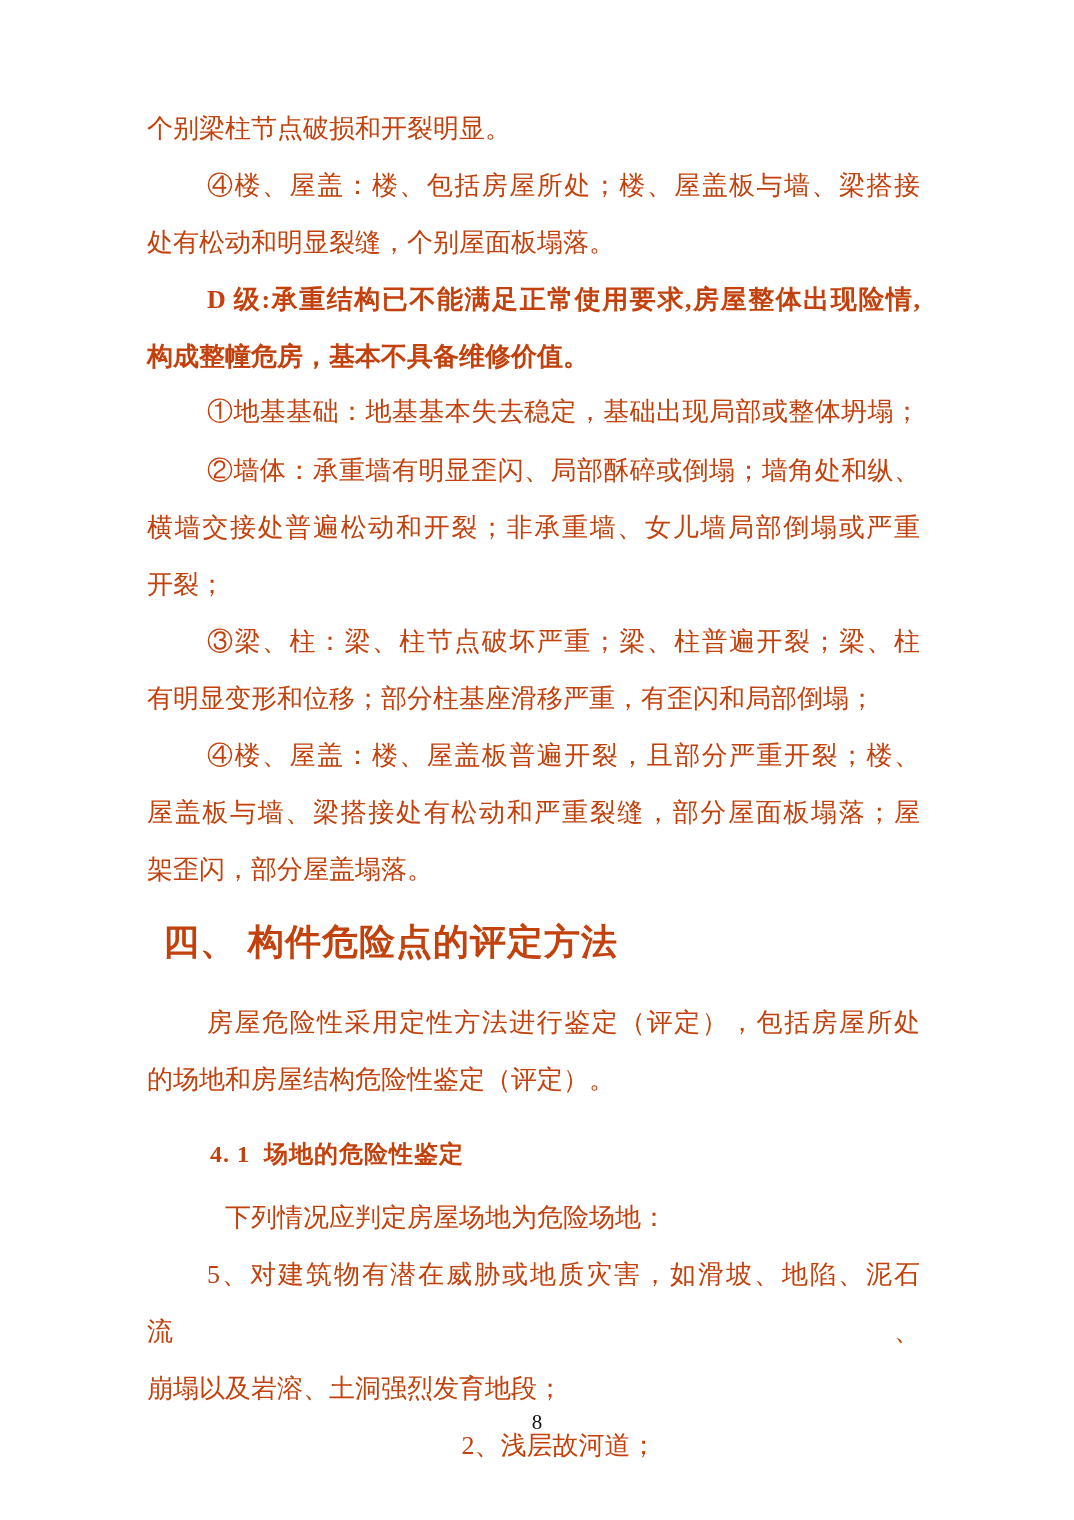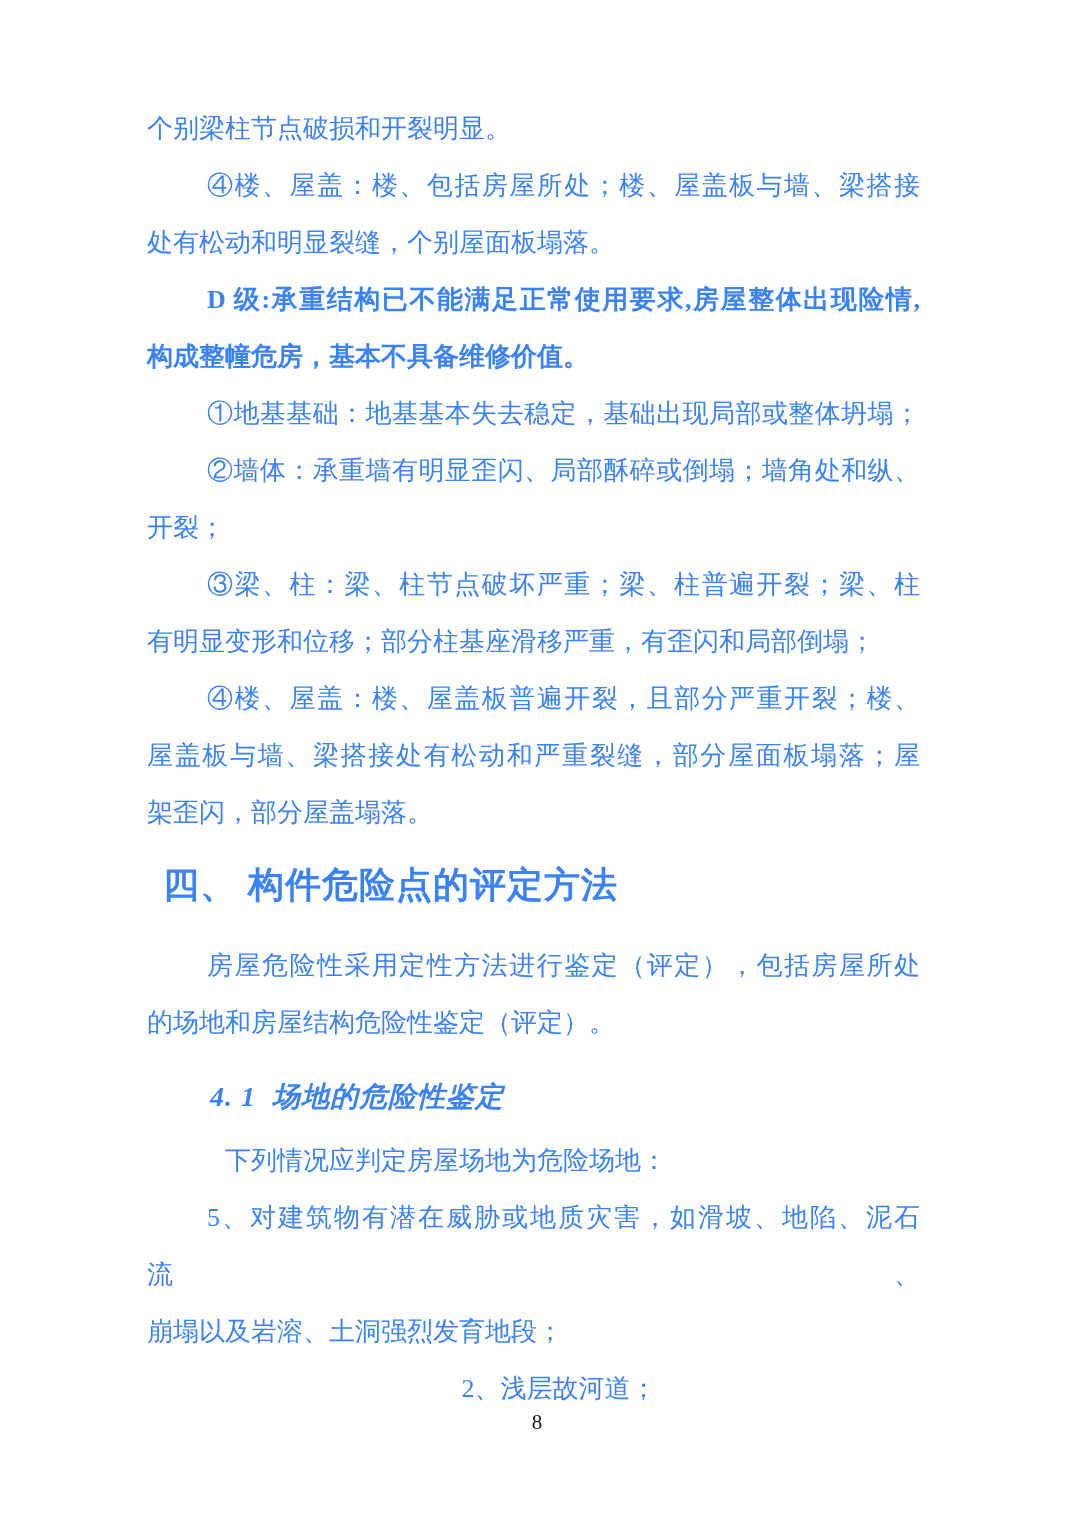--- a/index.html
+++ b/index.html
@@ -15,45 +15,44 @@
   .content {
     position: absolute;
     left: 147px;
     top: 100px;
     width: 773px;
   }
   .line {
     font-size: 26px;
     line-height: 57px;
     white-space: pre-wrap;
-    color: #3b82f6;
+    color: #c2410c;
   }
   .justify {
     text-align: justify;
     text-align-last: justify;
     text-justify: inter-ideograph;
   }
   .bold { font-weight: bold; }
   .h1 {
     font-family: "Liberation Sans", sans-serif;
     font-weight: bold;
     font-size: 36px;
     line-height: 76px;
     margin-top: 6px;
     margin-left: 16px;
     letter-spacing: 1px;
   }
   .after-h1 { margin-top: 14px; }
   .h2 {
     font-weight: bold;
-    font-size: 28px;
+    font-size: 24px;
     line-height: 70px;
     margin-top: 11px;
     letter-spacing: 1px;
-    font-style: italic;
   }
   .pagenum {
     position: absolute;
     top: 1406px;
     left: 0;
     width: 100%;
     text-align: center;
     font-size: 21px;
     line-height: 32px;
     color: #141414;
@@ -62,22 +61,23 @@
 </head>
 <body>
 
 <div class="page">
   <div class="content" id="doc-body">
       <div class="line">个别梁柱节点破损和开裂明显。</div>
       <div class="line  justify" style="text-indent: 60px;">④楼、屋盖：楼、包括房屋所处；楼、屋盖板与墙、梁搭接</div>
       <div class="line">处有松动和明显裂缝，个别屋面板塌落。</div>
       <div class="line  justify bold" style="text-indent: 60px;">D 级:承重结构已不能满足正常使用要求,房屋整体出现险情,</div>
       <div class="line  bold">构成整幢危房，基本不具备维修价值。</div>
-      <div class="line  justify" style="text-indent: 60px;">①地基基础：地基基本失去稳定，基础出现局部或整体坍塌；</div>
+      <div class="line  justify" style="text-indent: 60px; font-family: Liberation Mono, monospace;">①地基基础：地基基本失去稳定，基础出现局部或整体坍塌；</div>
       <div class="line  justify" style="text-indent: 60px;">②墙体：承重墙有明显歪闪、局部酥碎或倒塌；墙角处和纵、</div>
+      <div class="line  justify">横墙交接处普遍松动和开裂；非承重墙、女儿墙局部倒塌或严重</div>
       <div class="line">开裂；</div>
       <div class="line  justify" style="text-indent: 60px;">③梁、柱：梁、柱节点破坏严重；梁、柱普遍开裂；梁、柱</div>
       <div class="line">有明显变形和位移；部分柱基座滑移严重，有歪闪和局部倒塌；</div>
       <div class="line  justify" style="text-indent: 60px;">④楼、屋盖：楼、屋盖板普遍开裂，且部分严重开裂；楼、</div>
       <div class="line  justify">屋盖板与墙、梁搭接处有松动和严重裂缝，部分屋面板塌落；屋</div>
       <div class="line">架歪闪，部分屋盖塌落。</div>
       <div class="line h1">四、 构件危险点的评定方法</div>
       <div class="line  justify after-h1" style="text-indent: 60px;">房屋危险性采用定性方法进行鉴定（评定），包括房屋所处</div>
       <div class="line">的场地和房屋结构危险性鉴定（评定）。</div>
       <div class="line h2" style="text-indent: 63px;">4. 1  场地的危险性鉴定</div>

